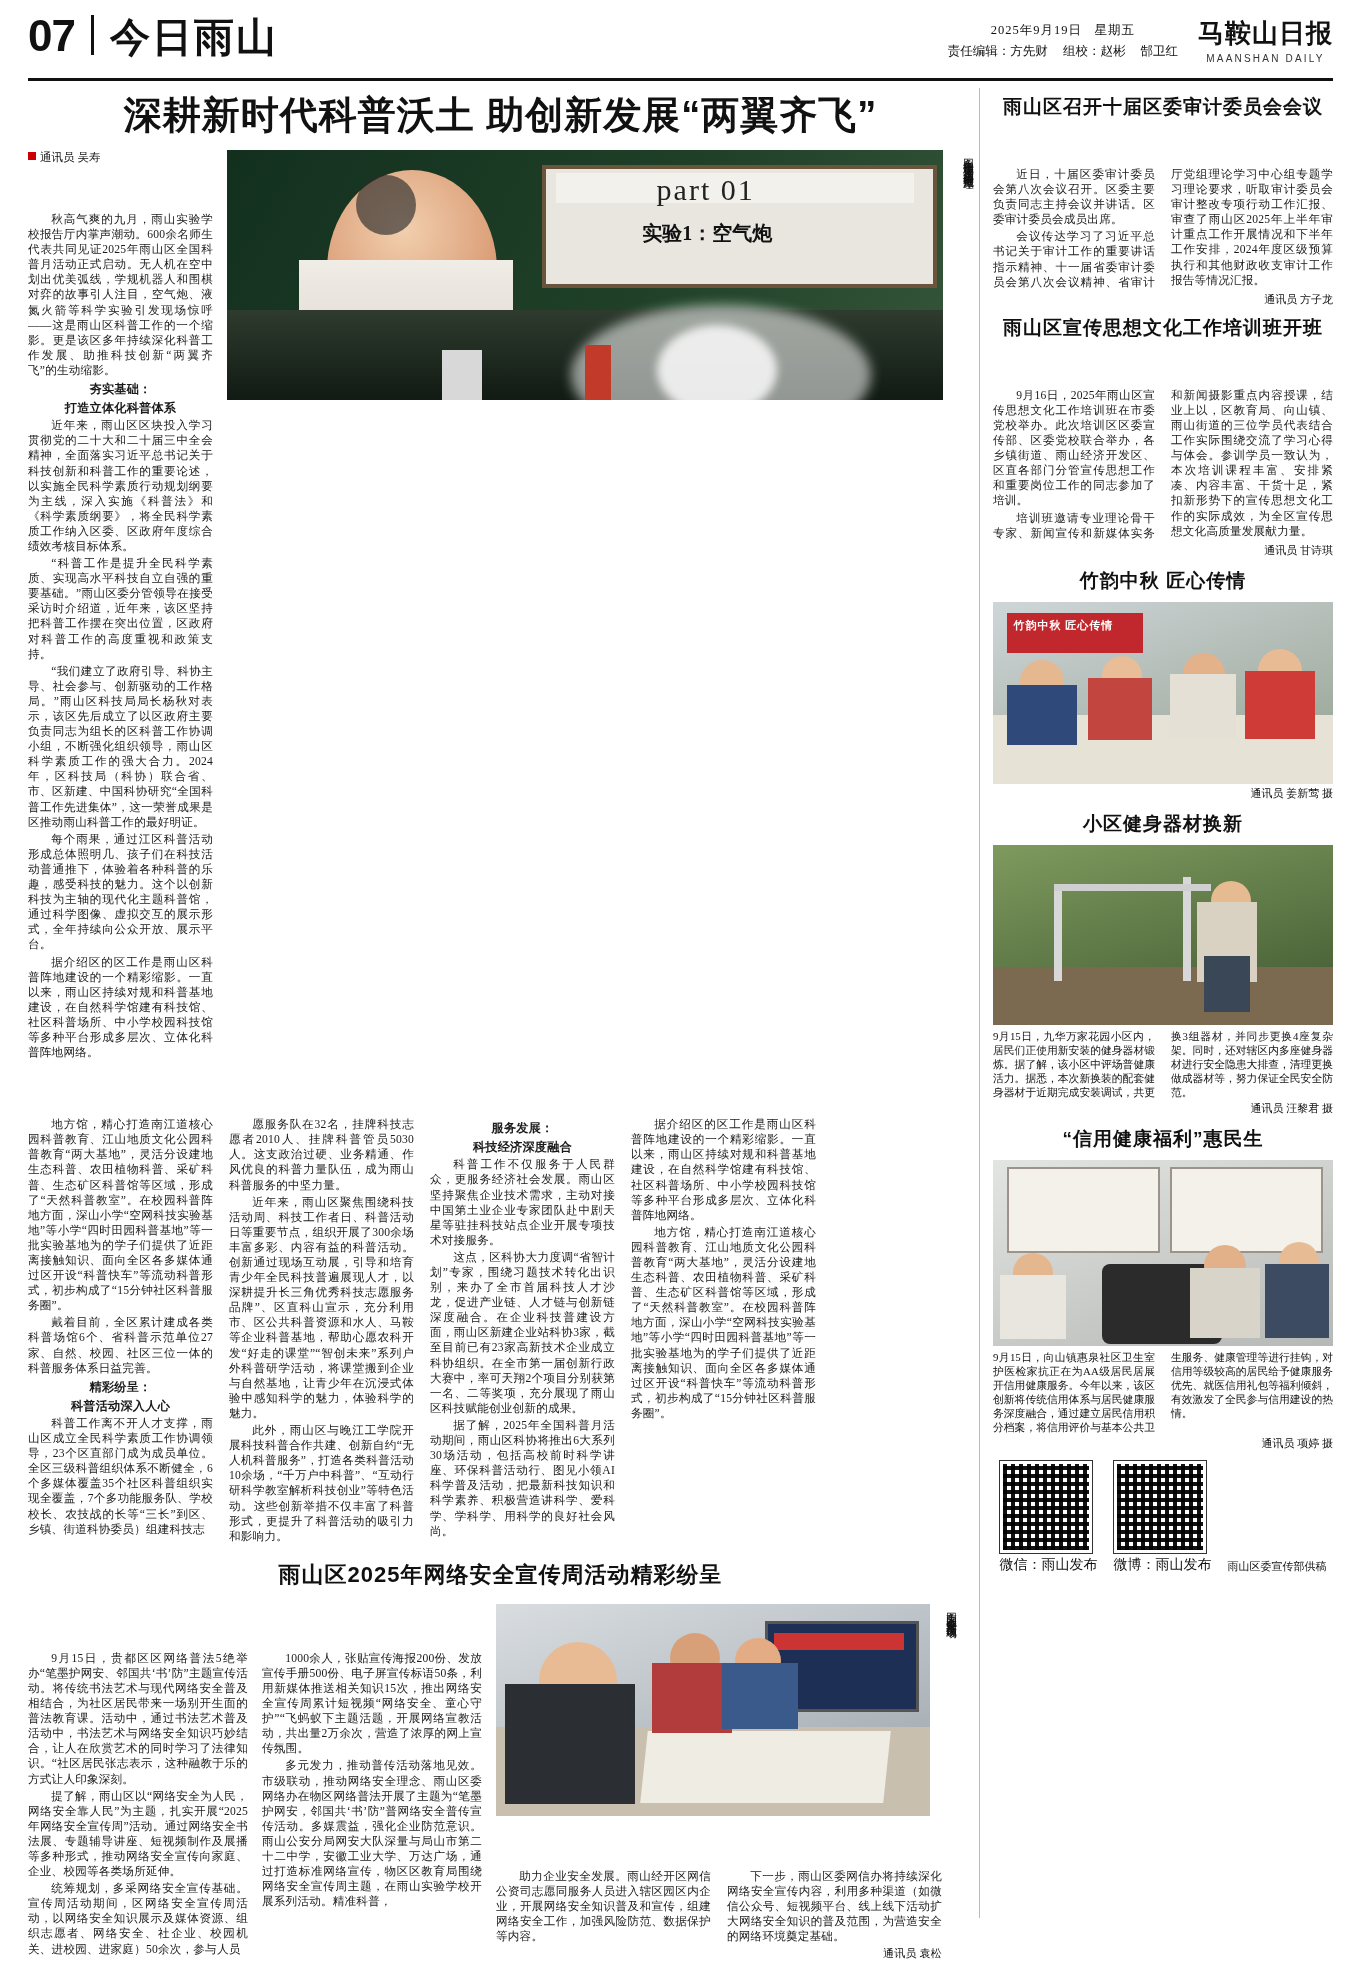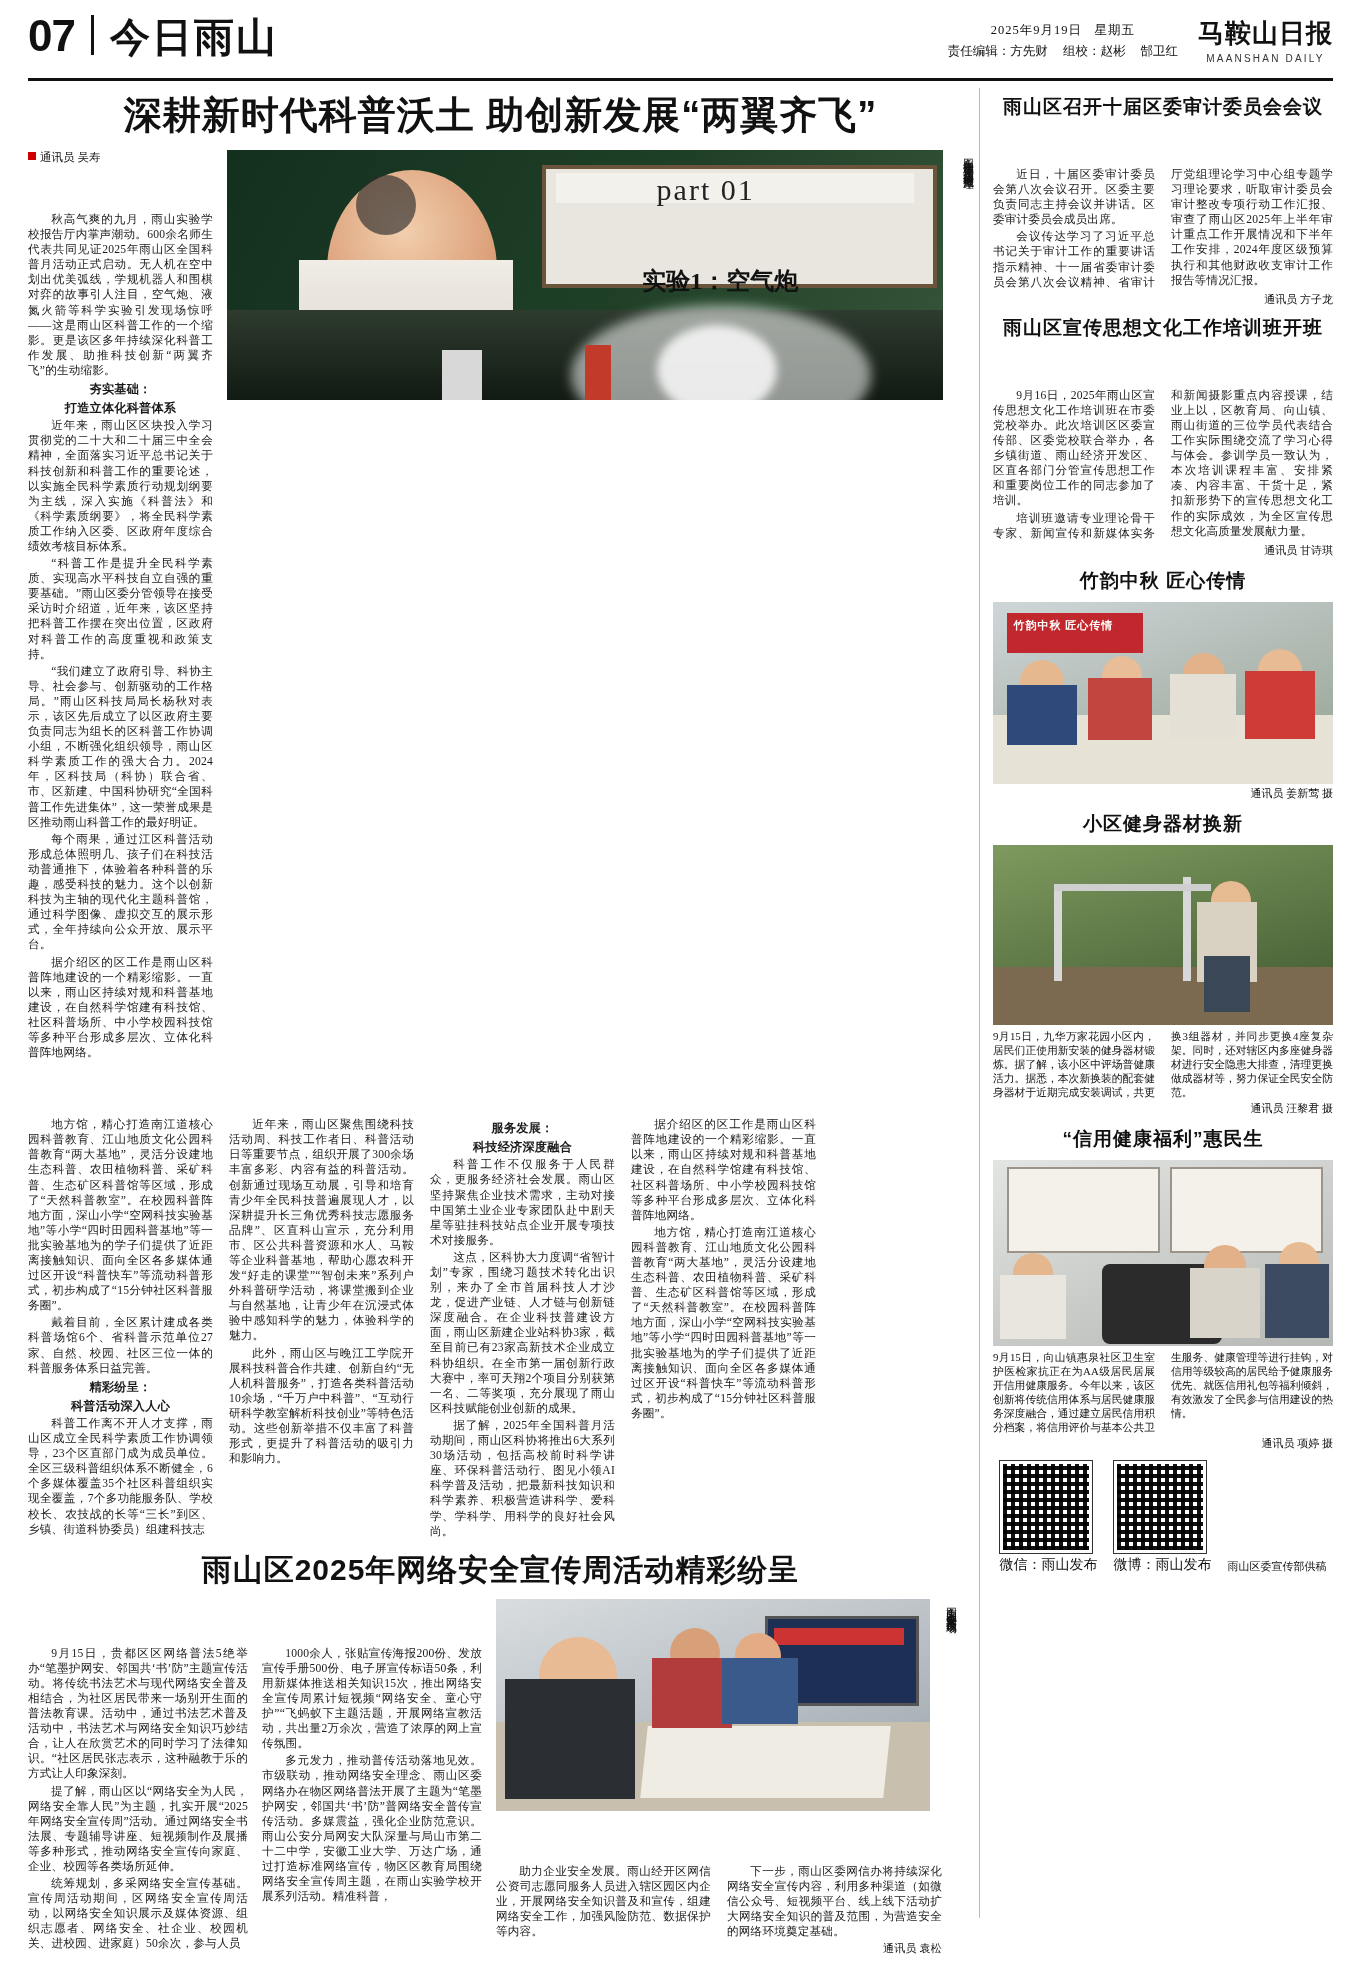--- a/index.html
+++ b/index.html
@@ -34,21 +34,21 @@
   .colB{position:absolute;left:993px;top:88px;width:340px;}
   .vrule{position:absolute;left:979px;top:88px;width:1px;height:1830px;background:#bbb;}
 
   h1.head1{
     font-family:"Liberation Sans",sans-serif;
     font-size:38px;font-weight:bold;letter-spacing:1px;
     margin:4px 0 12px 0;line-height:46px;text-align:center;color:#111;
   }
   h2.head2{
     font-family:"Liberation Sans",sans-serif;
-    font-size:30px;font-weight:bold;letter-spacing:1px;
+    font-size:22px;font-weight:bold;letter-spacing:1px;
     margin:10px 0 10px 0;line-height:38px;text-align:center;color:#111;
   }
   h3.headR{
     font-family:"Liberation Sans",sans-serif;
     font-size:19px;font-weight:bold;letter-spacing:1px;
     margin:6px 0 8px 0;line-height:26px;text-align:center;color:#111;
   }
   .subhead{font-size:16px;text-align:center;margin:-4px 0 10px 0;color:#111;letter-spacing:.5px;}
   .byline{font-size:11.5px;color:#111;margin-bottom:4px;}
   .byline .sq{display:inline-block;width:8px;height:8px;background:#c00;margin-right:4px;vertical-align:1px;}
@@ -139,21 +139,21 @@
 
       <div style="width:746px;">
         <div style="display:flex;gap:6px;align-items:flex-start;">
           <div style="flex:1;">
 
             <div class="photo ph-class" style="height:250px;">
               <div class="rect" style="left:0;top:0;width:100%;height:100%;background:linear-gradient(120deg,#13301f,#1f4027 55%,#36563a);"></div>
               <div class="rect" style="left:44%;top:6%;width:54%;height:46%;background:#e9e6e0;border:4px solid #6a553c;"></div>
               <div class="rect" style="left:46%;top:9%;width:50%;height:12%;background:#f3f1ec;"></div>
               <div style="position:absolute;left:60%;top:9%;font-family:'Liberation Serif',serif;font-size:30px;letter-spacing:2px;color:#222;">part 01</div>
-              <div style="position:absolute;left:58%;top:28%;font-size:24px;font-weight:bold;color:#111;margin-top:45px;">实验1：空气炮</div>
+              <div style="position:absolute;left:58%;top:28%;font-size:20px;font-weight:bold;color:#111;">实验1：空气炮</div>
               <div class="blob" style="left:14%;top:8%;width:170px;height:200px;background:radial-gradient(circle at 45% 30%,#f2cfae,#d99b74 60%,#8d5f46);"></div>
               <div class="rect" style="left:10%;top:44%;width:30%;height:56%;background:linear-gradient(#f0ece6,#d8d2c8);"></div>
               <div class="blob" style="left:18%;top:10%;width:60px;height:60px;background:#2b2b2b;opacity:.65;"></div>
               <div class="rect" style="left:0;top:64%;width:100%;height:36%;background:linear-gradient(#2e3b2e,#111a13);"></div>
               <div class="blob" style="left:48%;top:62%;width:300px;height:140px;background:rgba(255,255,255,.55);filter:blur(6px);"></div>
               <div class="blob" style="left:60%;top:70%;width:120px;height:90px;background:rgba(255,255,255,.8);filter:blur(4px);"></div>
               <div class="rect" style="left:50%;top:78%;width:26px;height:70px;background:#c23a2a;"></div>
               <div class="rect" style="left:30%;top:80%;width:40px;height:60px;background:#d8d8d8;"></div>
             </div>
           </div>
@@ -166,20 +166,21 @@
 
     <div style="display:flex;gap:16px;margin-top:8px;">
       <div style="width:185px;" class="txt">
         <p>地方馆，精心打造南江道核心园科普教育、江山地质文化公园科普教育“两大基地”，灵活分设建地生态科普、农田植物科普、采矿科普、生态矿区科普馆等区域，形成了“天然科普教室”。在校园科普阵地方面，深山小学“空网科技实验基地”等小学“四时田园科普基地”等一批实验基地为的学子们提供了近距离接触知识、面向全区各多媒体通过区开设“科普快车”等流动科普形式，初步构成了“15分钟社区科普服务圈”。</p>
         <p>戴着目前，全区累计建成各类科普场馆6个、省科普示范单位27家、自然、校园、社区三位一体的科普服务体系日益完善。</p>
         <div class="sectitle">精彩纷呈：</div>
         <div class="sectitle">科普活动深入人心</div>
         <p>科普工作离不开人才支撑，雨山区成立全民科学素质工作协调领导，23个区直部门成为成员单位。全区三级科普组织体系不断健全，6个多媒体覆盖35个社区科普组织实现全覆盖，7个多功能服务队、学校校长、农技战的长等“三长”到区、乡镇、街道科协委员）组建科技志</p>
       </div>
       <div style="width:185px;" class="txt">
+        <p>愿服务队在32名，挂牌科技志愿者2010人、挂牌科普管员5030人。这支政治过硬、业务精通、作风优良的科普力量队伍，成为雨山科普服务的中坚力量。</p>
         <p>近年来，雨山区聚焦围绕科技活动周、科技工作者日、科普活动日等重要节点，组织开展了300余场丰富多彩、内容有益的科普活动。创新通过现场互动展，引导和培育青少年全民科技普遍展现人才，以深耕提升长三角优秀科技志愿服务品牌”、区直科山宣示，充分利用市、区公共科普资源和水人、马鞍等企业科普基地，帮助心愿农科开发“好走的课堂”“智创未来”系列户外科普研学活动，将课堂搬到企业与自然基地，让青少年在沉浸式体验中感知科学的魅力，体验科学的魅力。</p>
         <p>此外，雨山区与晚江工学院开展科技科普合作共建、创新自约“无人机科普服务”，打造各类科普活动10余场，“千万户中科普”、“互动行研科学教室解析科技创业”等特色活动。这些创新举措不仅丰富了科普形式，更提升了科普活动的吸引力和影响力。</p>
       </div>
       <div style="width:185px;" class="txt">
         <div class="sectitle">服务发展：</div>
         <div class="sectitle">科技经济深度融合</div>
         <p>科普工作不仅服务于人民群众，更服务经济社会发展。雨山区坚持聚焦企业技术需求，主动对接中国第土业企业专家团队赴中剧天星等驻挂科技站点企业开展专项技术对接服务。</p>
         <p>这点，区科协大力度调“省智计划”专家，围绕习题技术转化出识别，来办了全市首届科技人才沙龙，促进产业链、人才链与创新链深度融合。在企业科技普建设方面，雨山区新建企业站科协3家，截至目前已有23家高新技术企业成立科协组织。在全市第一届创新行政大赛中，率可天翔2个项目分别获第一名、二等奖项，充分展现了雨山区科技赋能创业创新的成果。</p>
         <p>据了解，2025年全国科普月活动期间，雨山区科协将推出6大系列30场活动，包括高校前时科学讲座、环保科普活动行、图见小领AI科学普及活动，把最新科技知识和科学素养、积极营造讲科学、爱科学、学科学、用科学的良好社会风尚。</p>
       </div>

